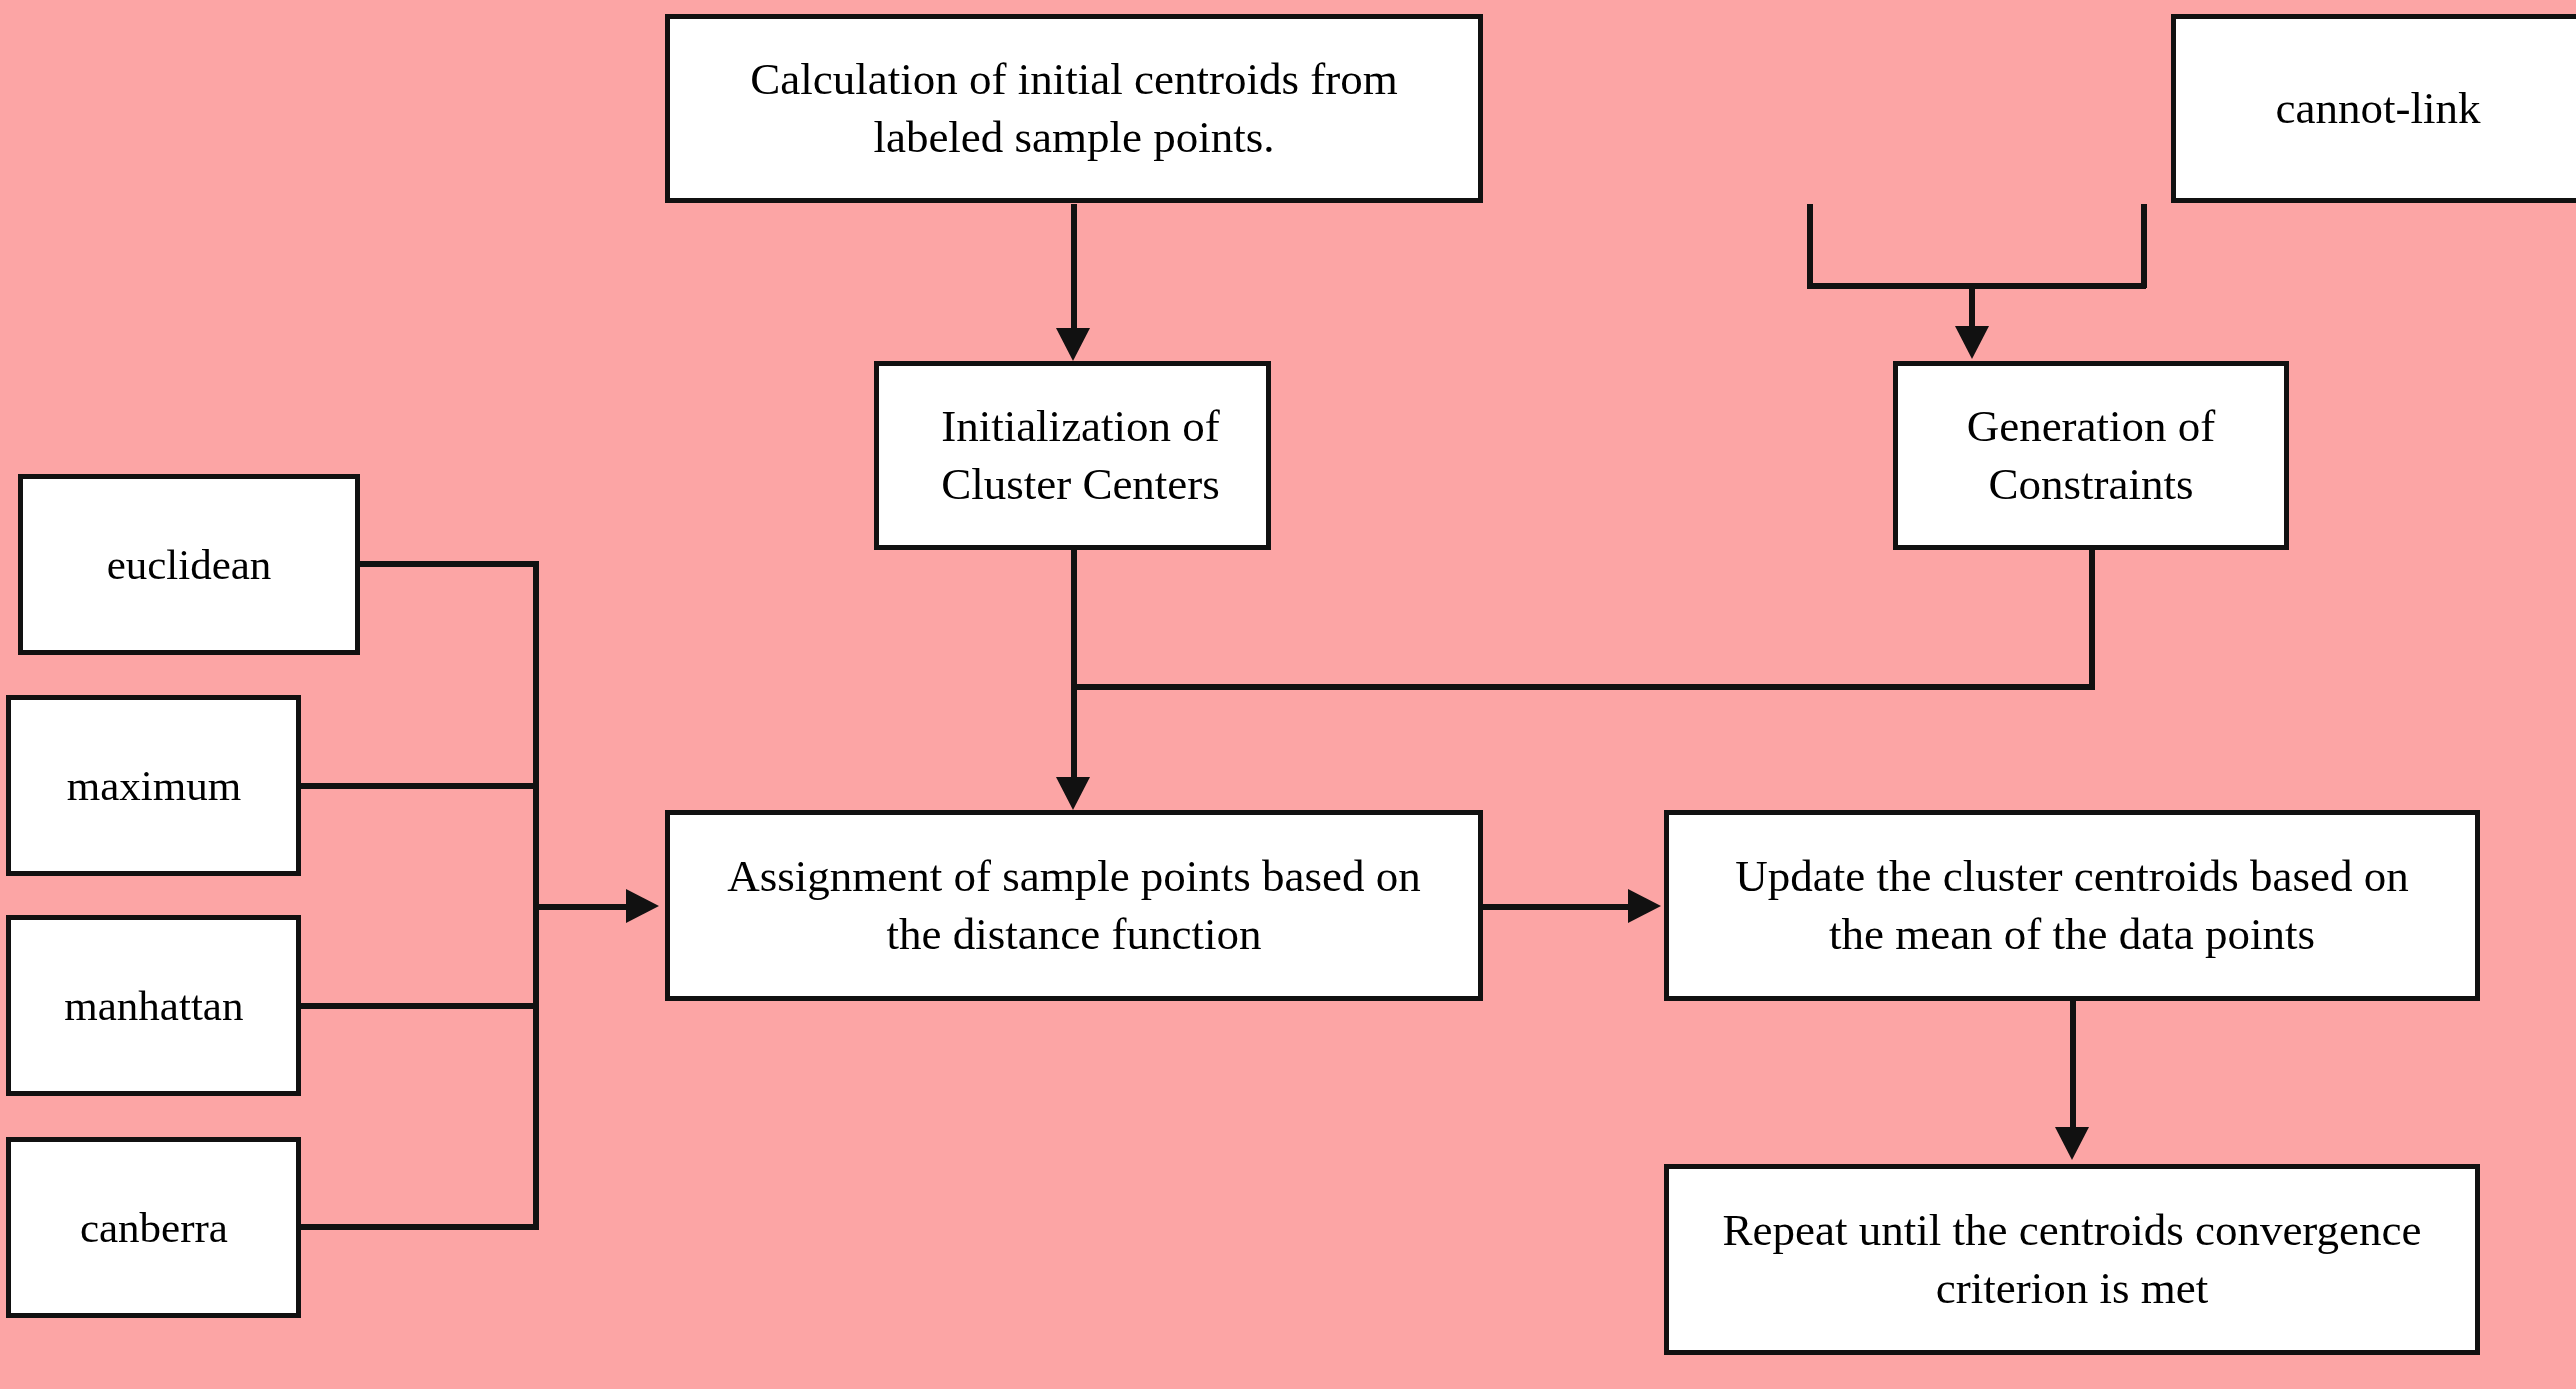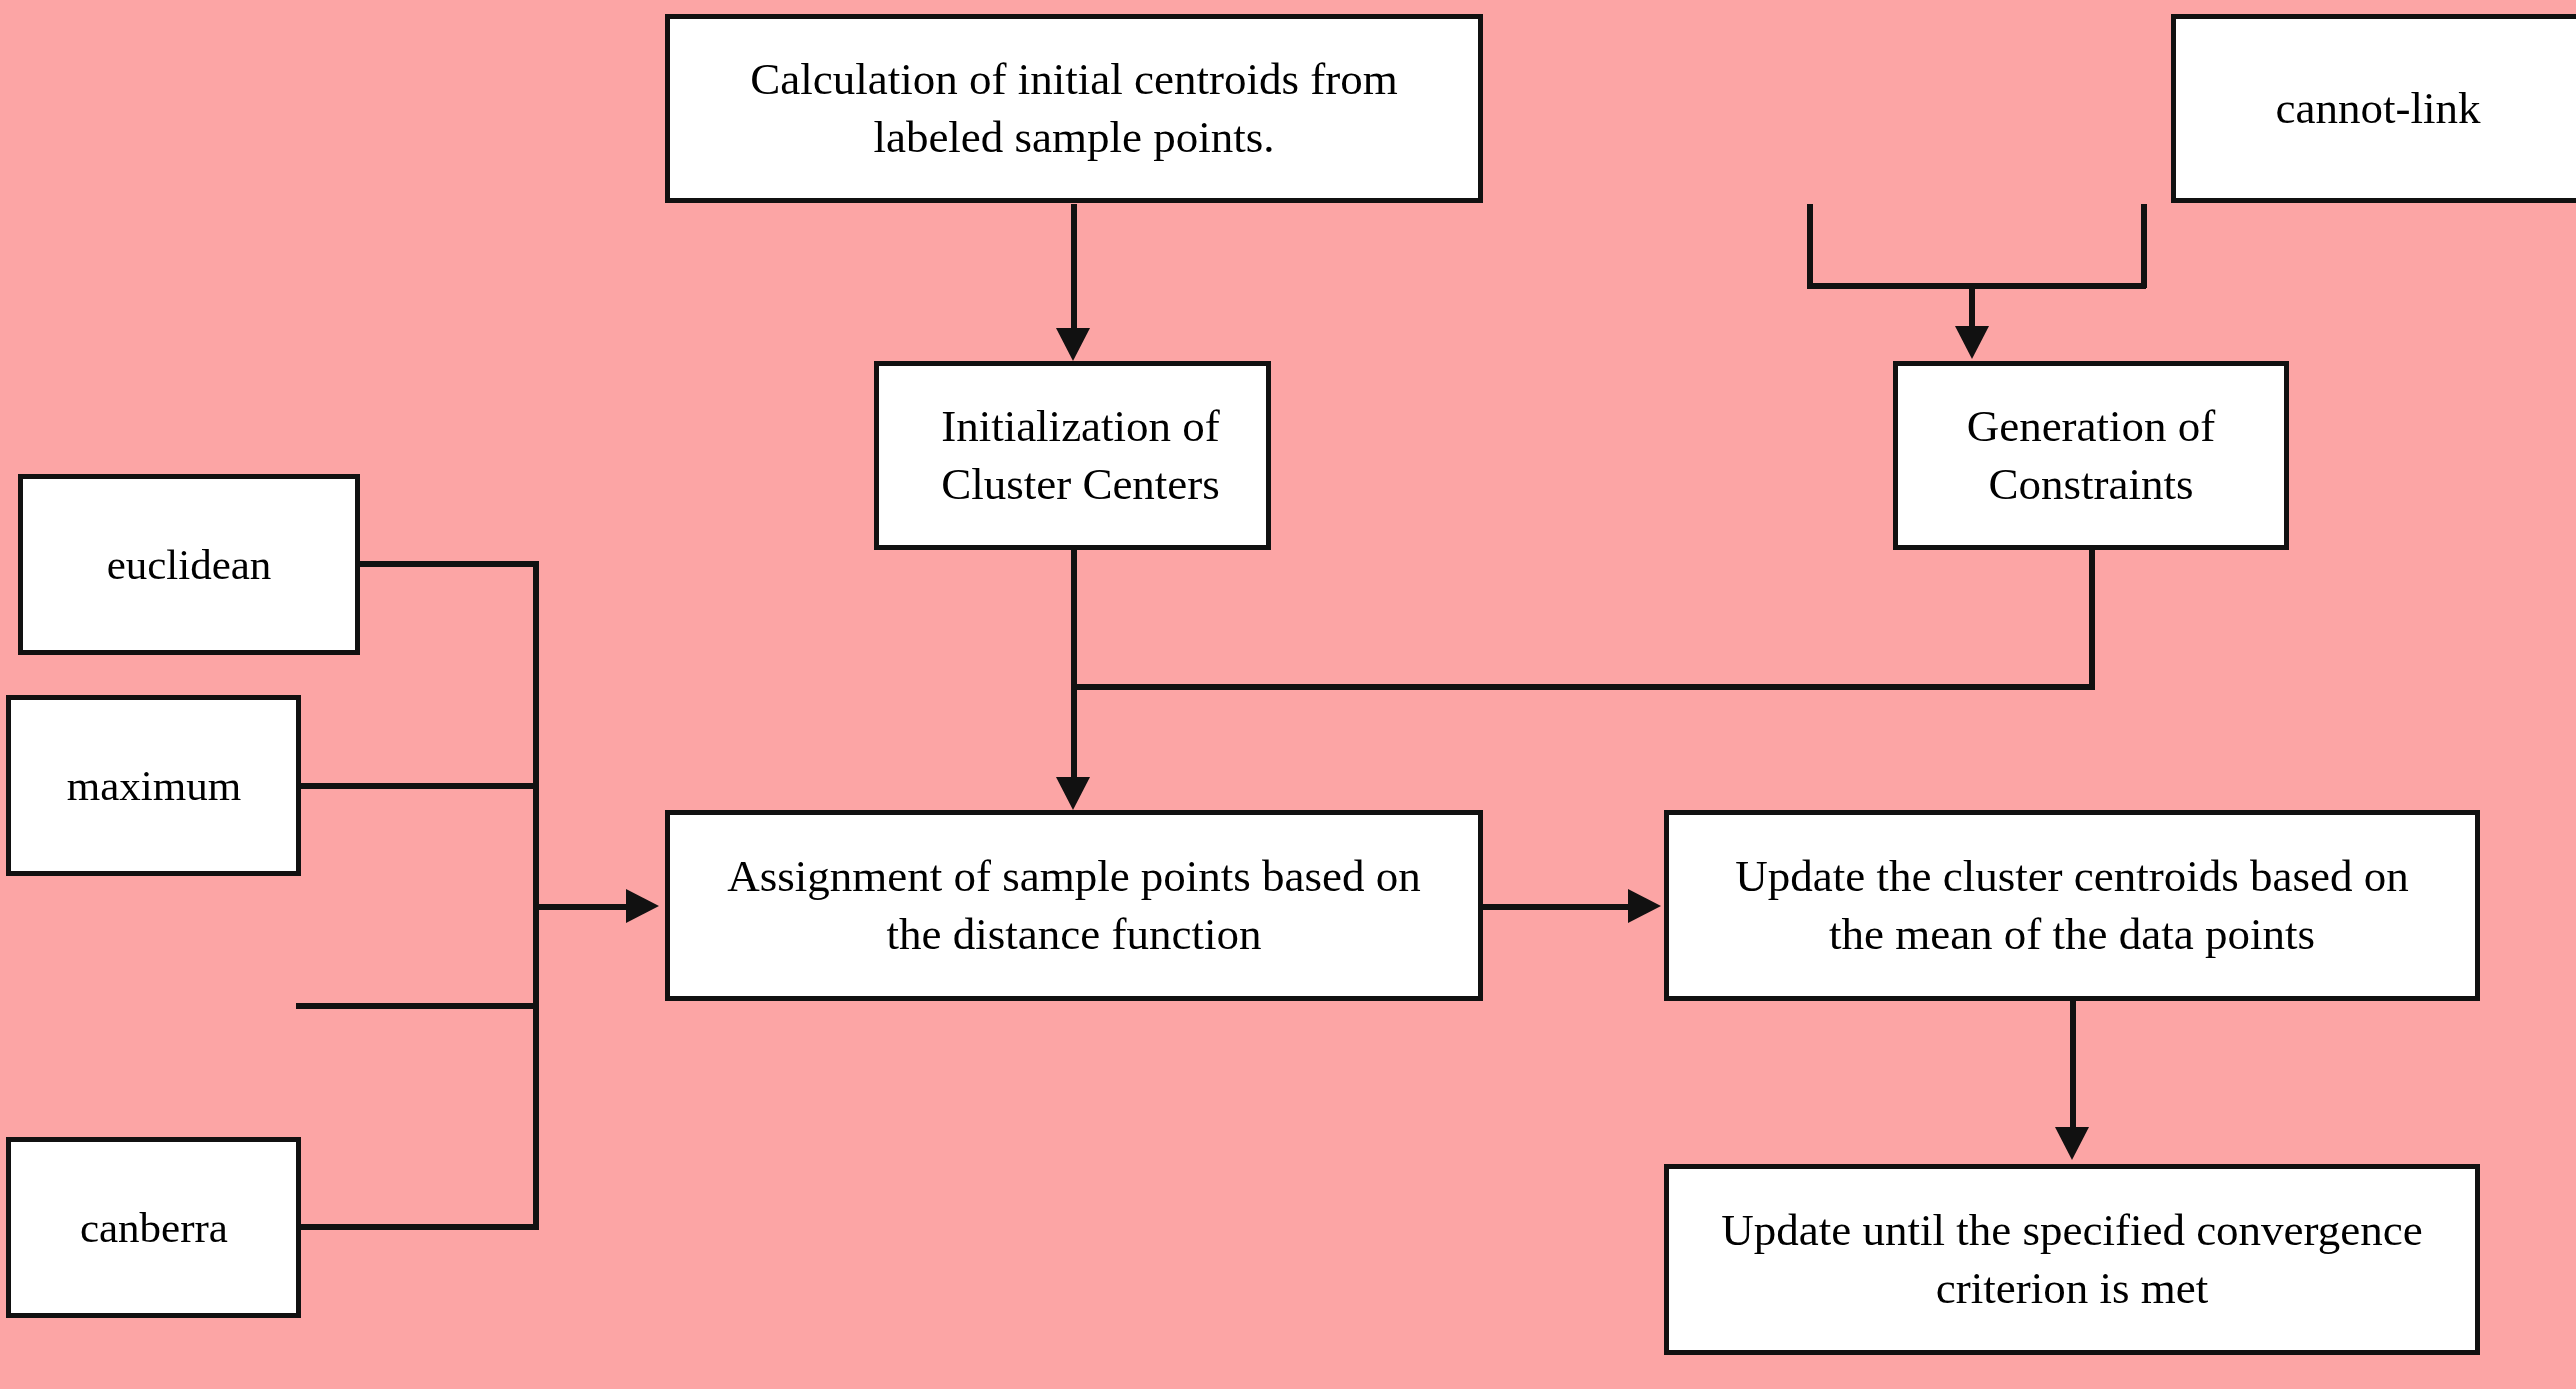--- a/index.html
+++ b/index.html
@@ -126,34 +126,37 @@
   </div>
 
   <div class="node t-small" style="left:18px; top:474px; width:342px; height:181px;">
     <span class="node-label">euclidean</span>
   </div>
 
   <div class="node t-small" style="left:6.4px; top:695px; width:295px; height:181px;">
     <span class="node-label">maximum</span>
   </div>
 
+  <div class="node t-small" style="left:6.4px; top:915px; width:295px; height:181px;">
+    <span class="node-label">manhattan</span>
+  </div>
 
   <div class="node t-small" style="left:6.4px; top:1137px; width:295px; height:181px;">
     <span class="node-label">canberra</span>
   </div>
 
   <div class="node t-med" style="left:665px; top:810px; width:818px; height:191px;">
     <span class="node-label">Assignment of sample points based on
 the distance function</span>
   </div>
 
   <div class="node t-med" style="left:1664px; top:810px; width:816px; height:191px;">
     <span class="node-label">Update the cluster centroids based on
 the mean of the data points</span>
   </div>
 
   <div class="node t-med" style="left:1664px; top:1164px; width:816px; height:191px;">
-    <span class="node-label">Update until the specified convergence
+    <span class="node-label">Repeat until the centroids convergence
 criterion is met</span>
   </div>
 
 </div>
 
 
 </body></html>

